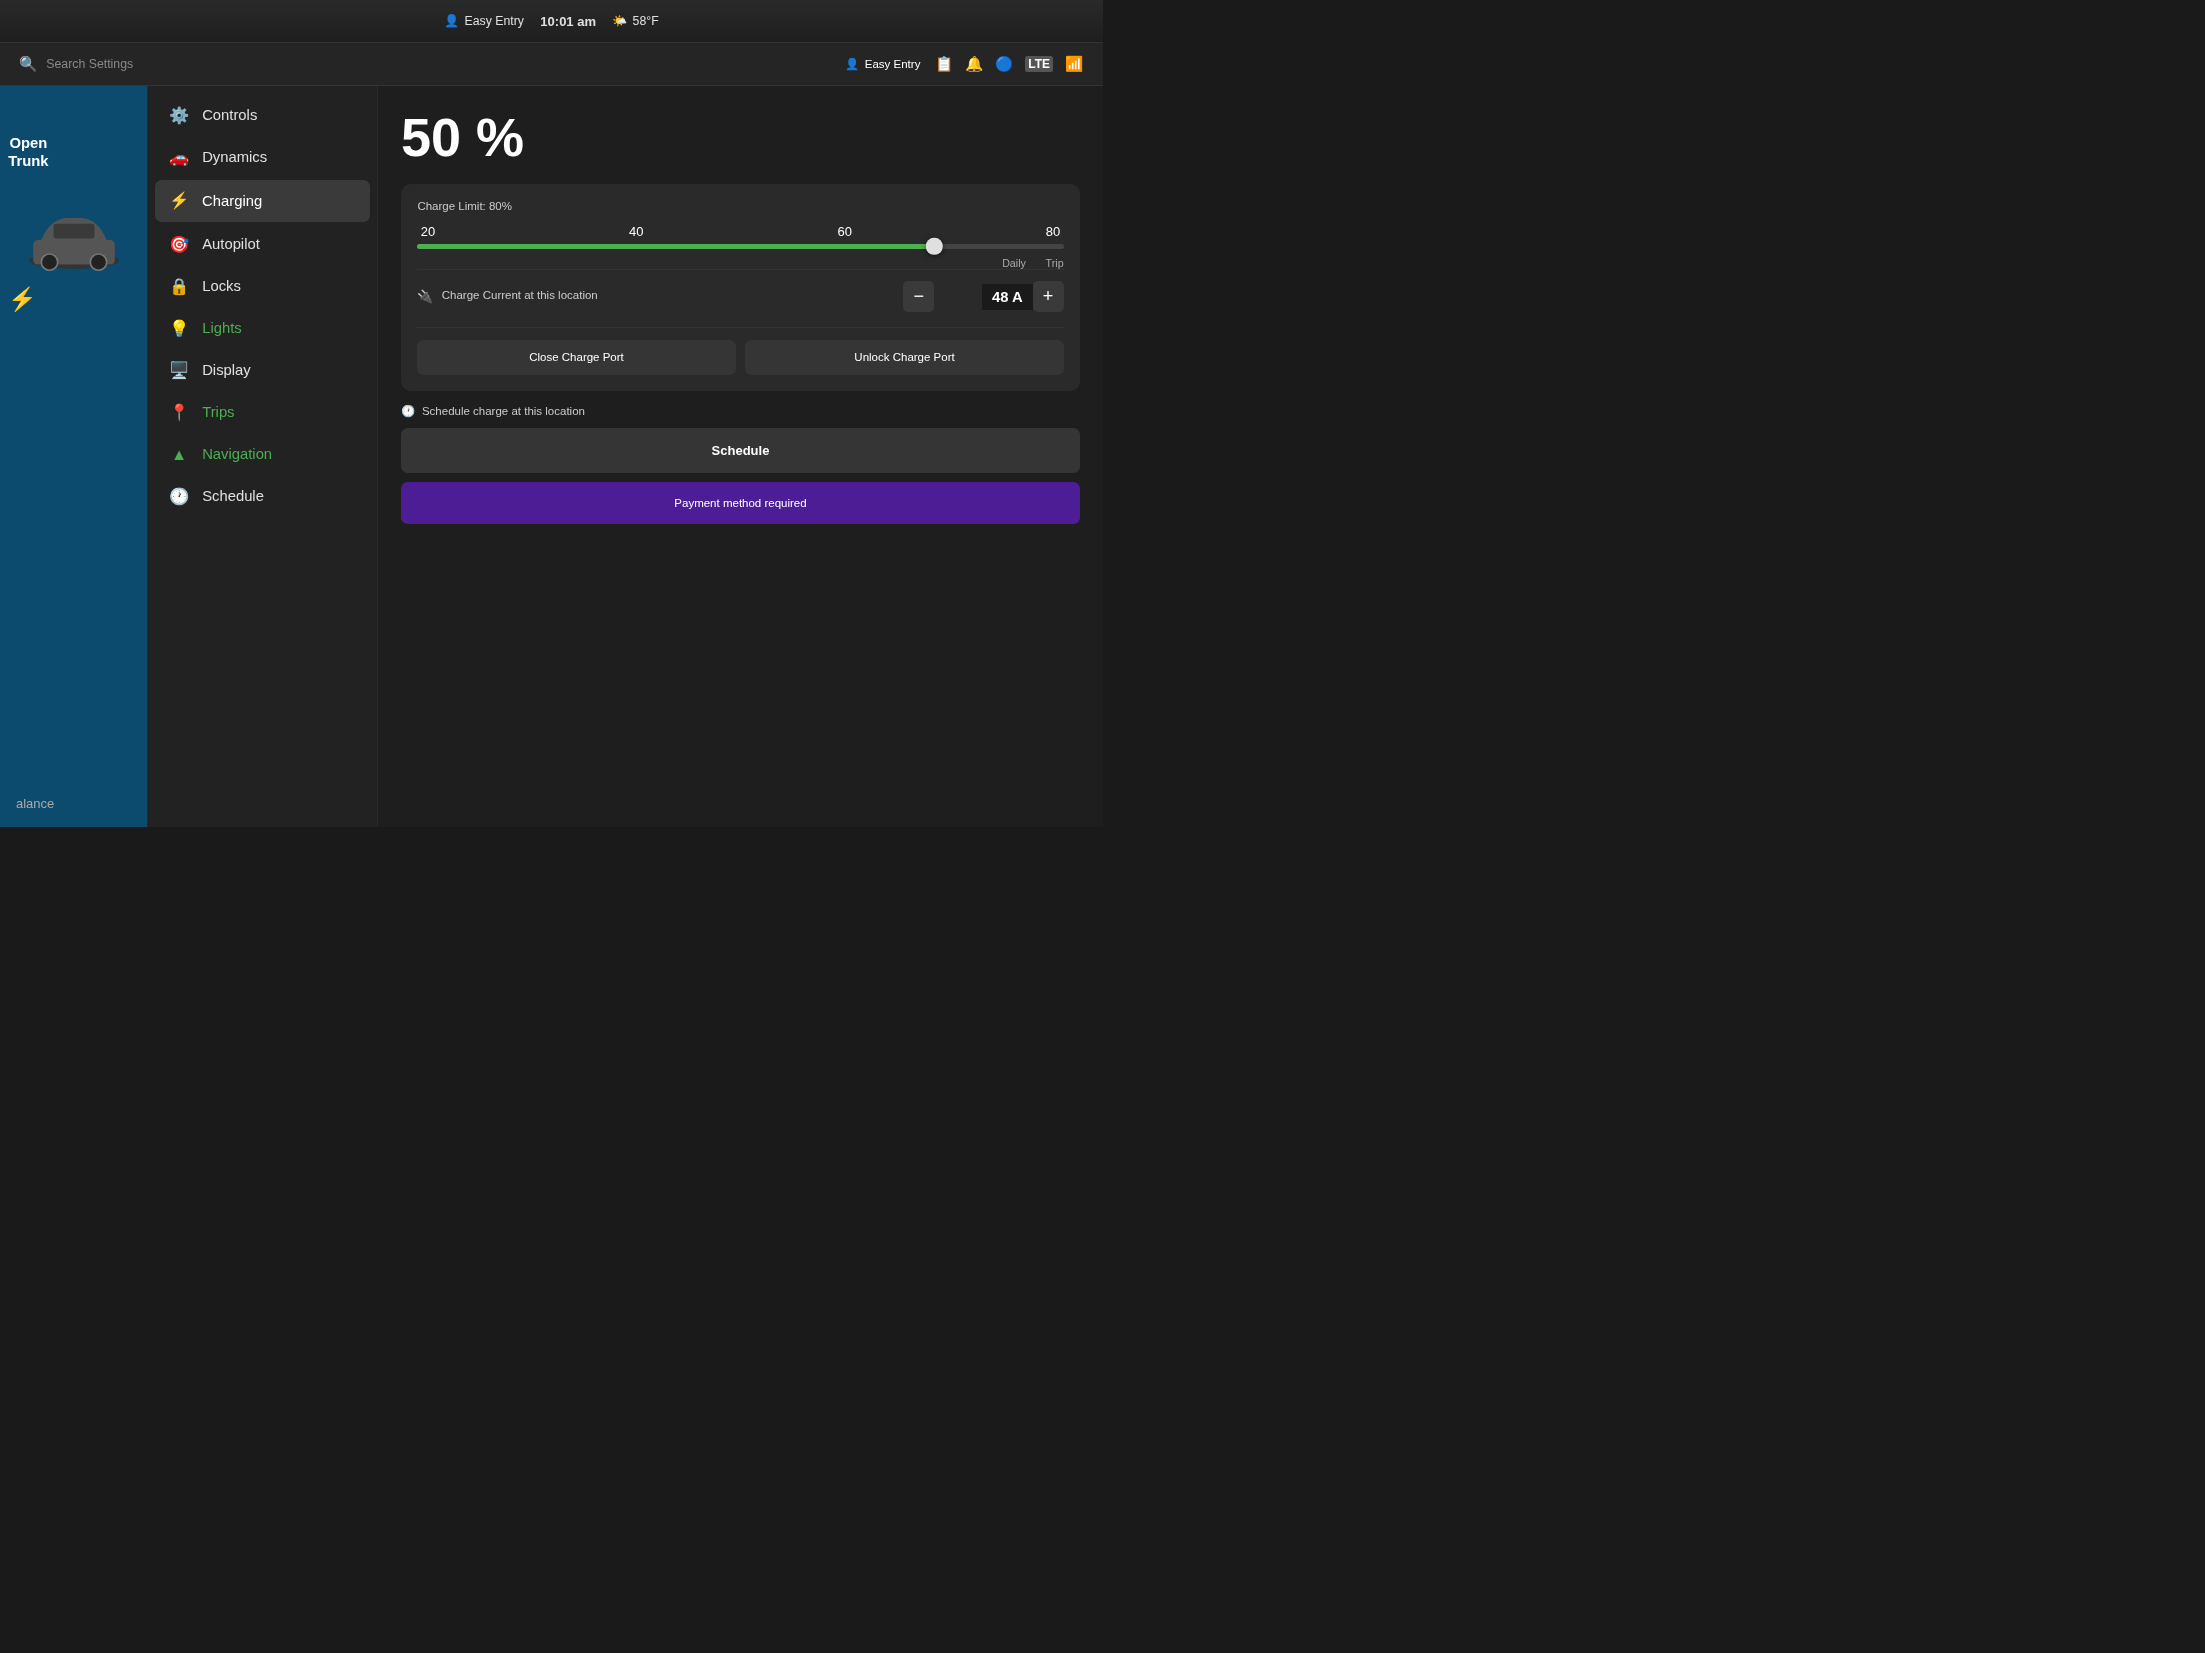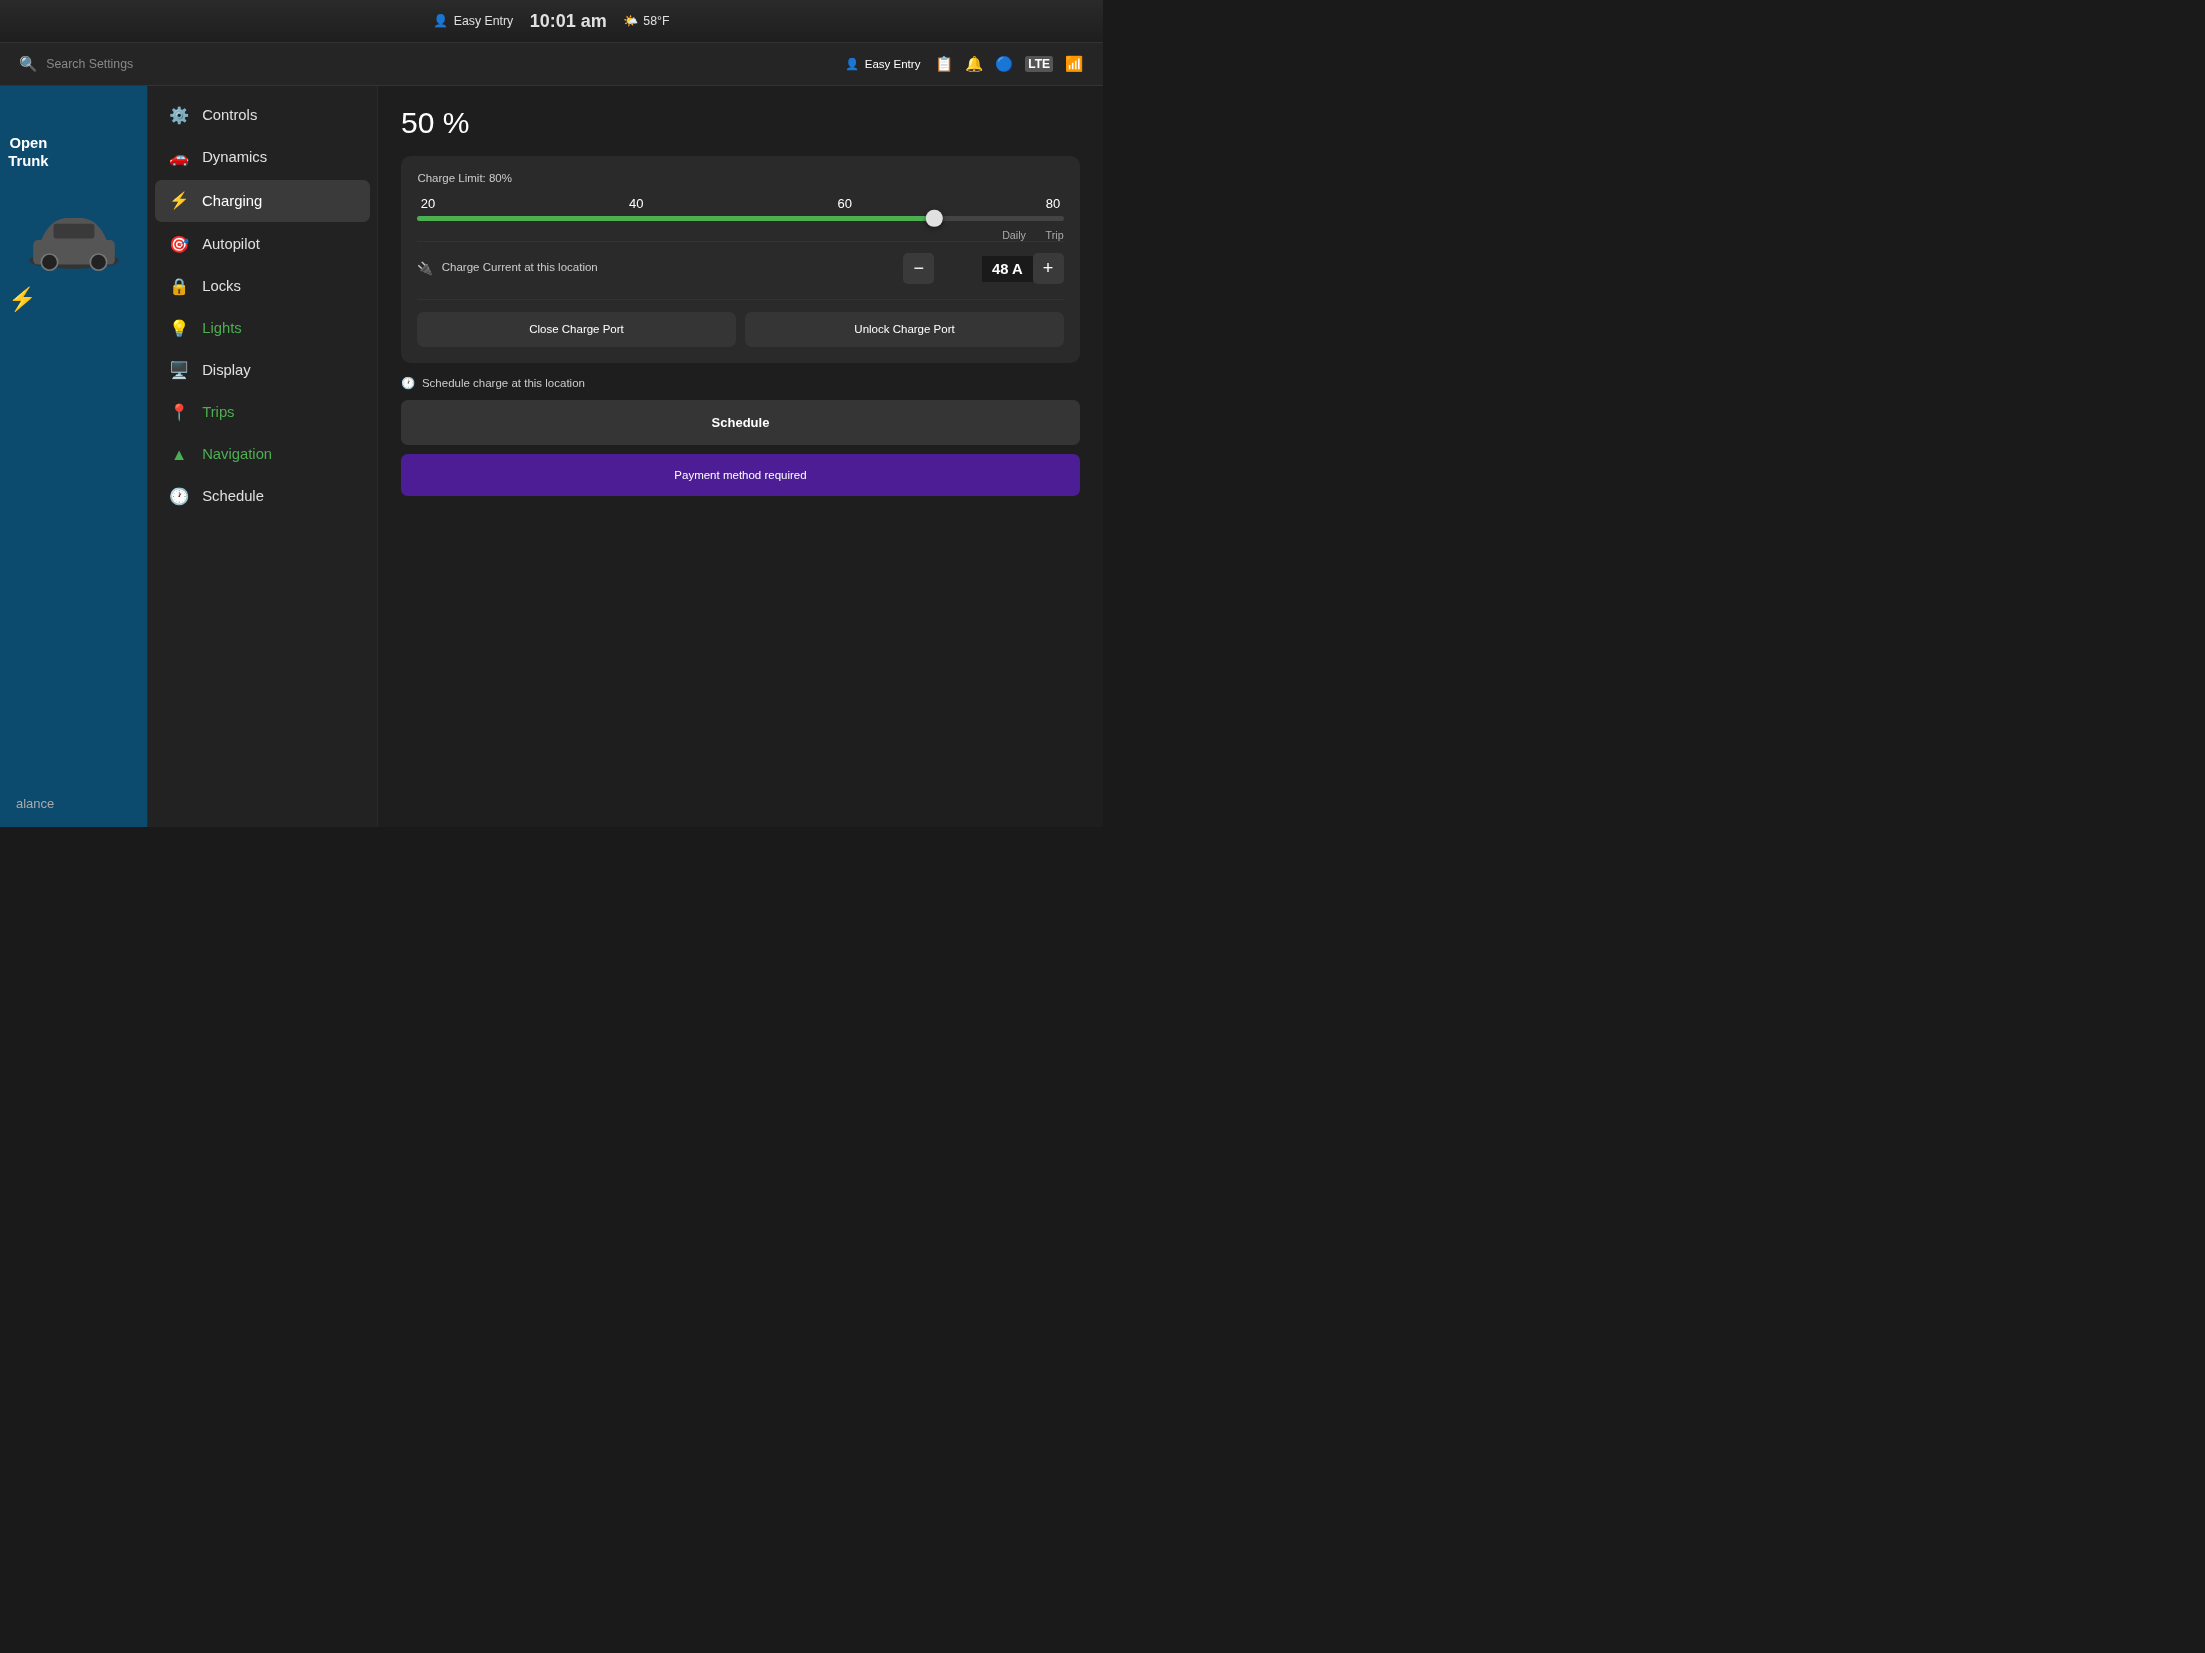--- a/index.html
+++ b/index.html
@@ -33,21 +33,21 @@
     .status-bar-item {
       display: flex;
       align-items: center;
       gap: 4.9px;
       font-size: 12.3px;
       color: #e0e0e0;
       font-weight: 500;
     }
 
     .status-bar .time {
-      font-size: 18px;
+      font-size: 13px;
       font-weight: 600;
     }
 
     
     .main-container {
       position: absolute;
       top: 43px;
       left: 0;
       right: 0;
       bottom: 0;
@@ -179,22 +179,22 @@
 
     
     .charging-panel {
       flex: 1;
       padding: 19.7px 23px;
       overflow-y: auto;
       background: #1e1e1e;
     }
 
     .charge-percentage {
-      font-size: 30px;
-      font-weight: 400;
+      font-size: 54px;
+      font-weight: 700;
       color: #ffffff;
       margin-bottom: 16.4px;
     }
 
     
     .card {
       background: #2a2a2a;
       border-radius: 9.8px;
       padding: 16.4px;
       margin-bottom: 13px;

